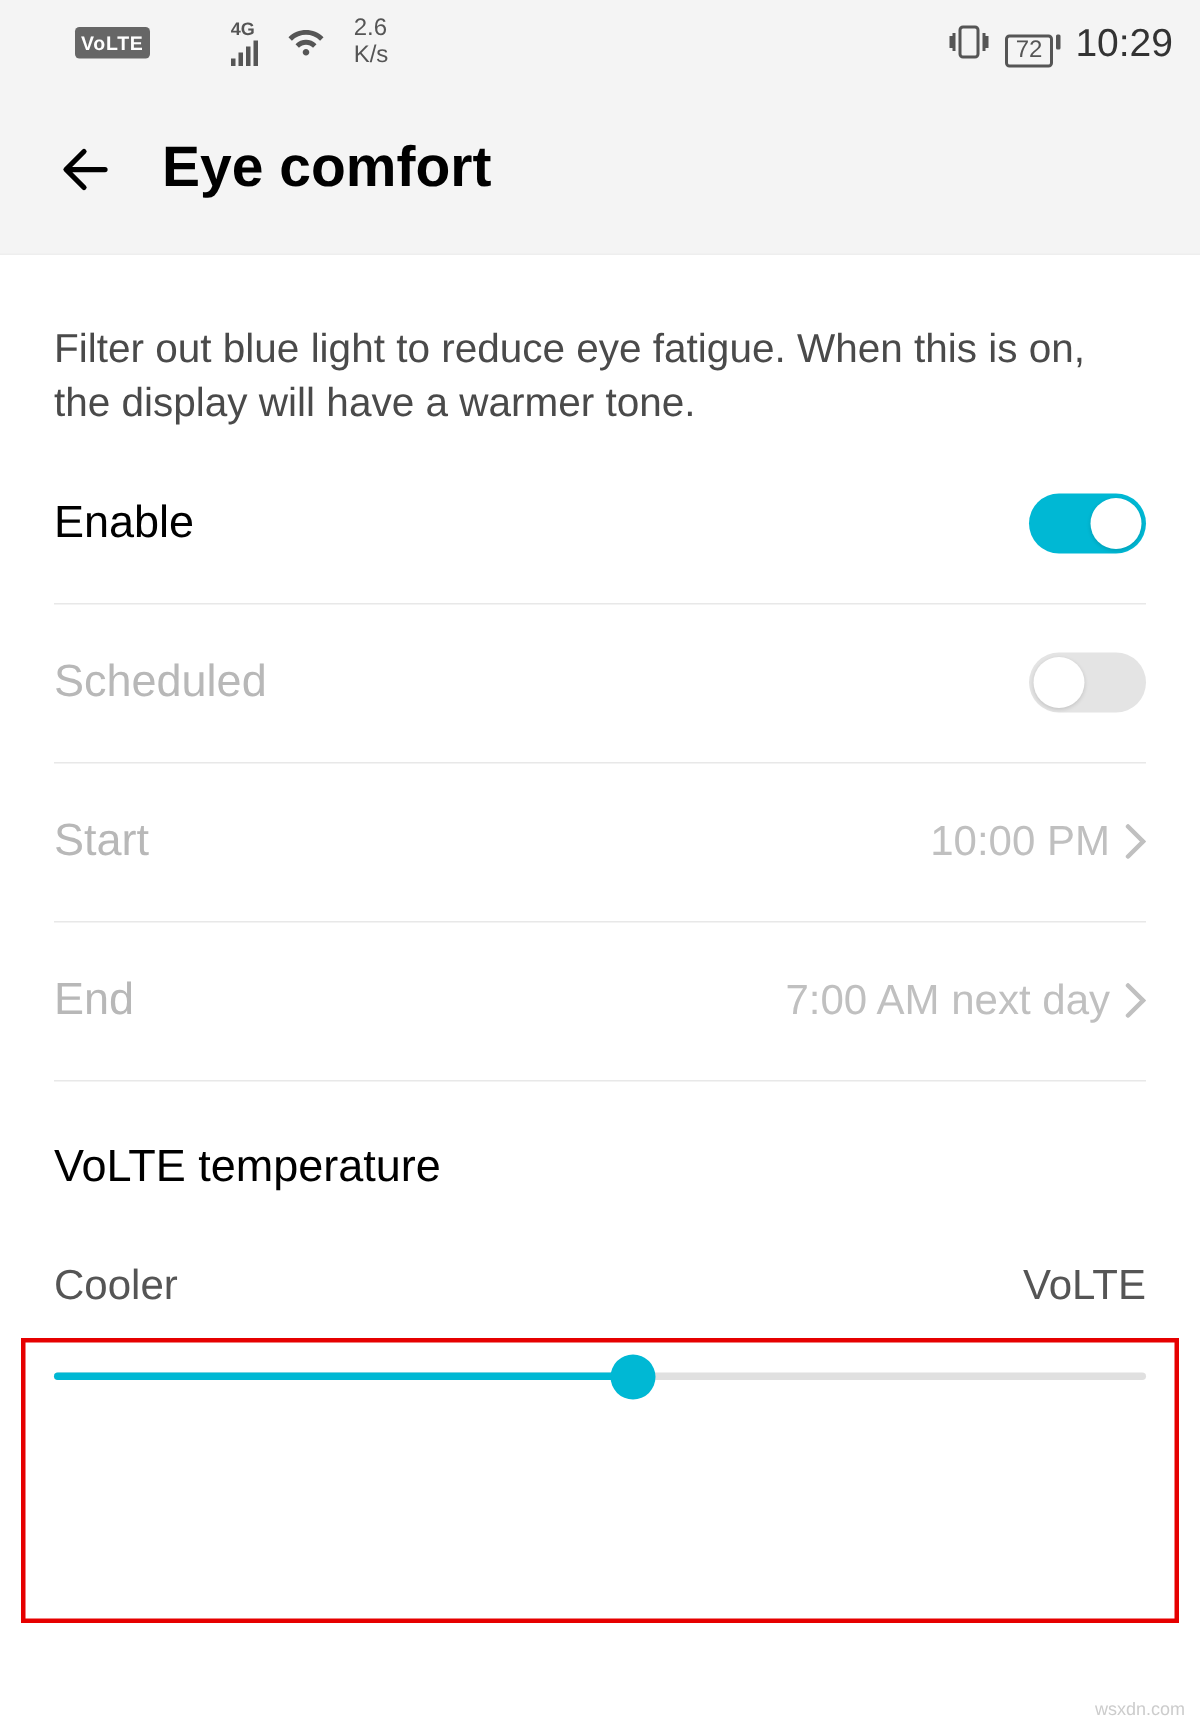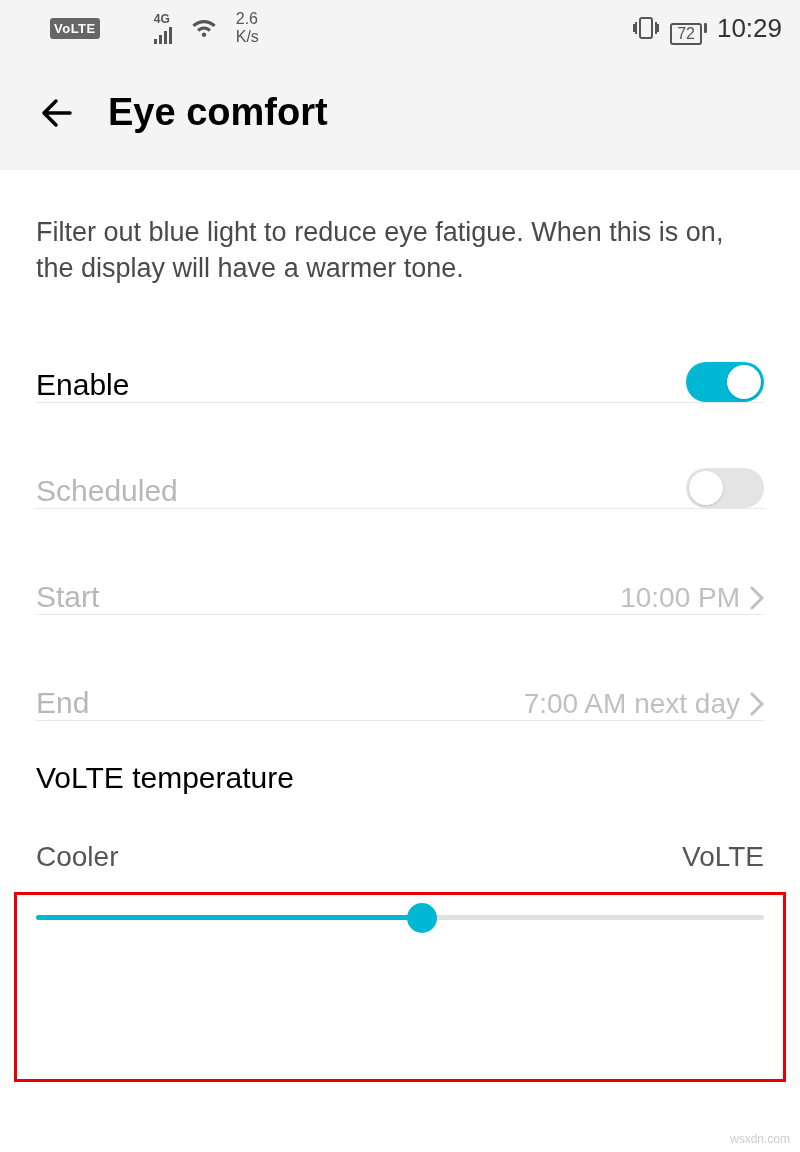--- a/index.html
+++ b/index.html
@@ -56,21 +56,21 @@
   .content { padding: 0 36px; }
   .section-header {
     font-size:26px; color:#7a7a7a; letter-spacing:1px;
     padding-top:70px; padding-bottom:12px;
   }
   .section-desc {
     font-size:27px; color:#4a4a4a; line-height:1.35;
     padding-top:44px; padding-bottom:10px;
   }
   .row {
-    display:flex; align-items:flex-end; justify-content:space-between;
+    display:flex; align-items:center; justify-content:space-between;
     min-height:106px;
     border-bottom:1px solid #e8e8e8;
   }
   .row .label { font-size:30px; }
   .row.enabled .label { color:#000; }
   .row.disabled .label { color:#b8b8b8; }
   .row .value { font-size:28px; color:#c0c0c0; display:flex; align-items:center; gap:10px;}
   .chev { color:#c0c0c0; }
   
   .toggle { width:78px; height:40px; border-radius:20px; position:relative; }

